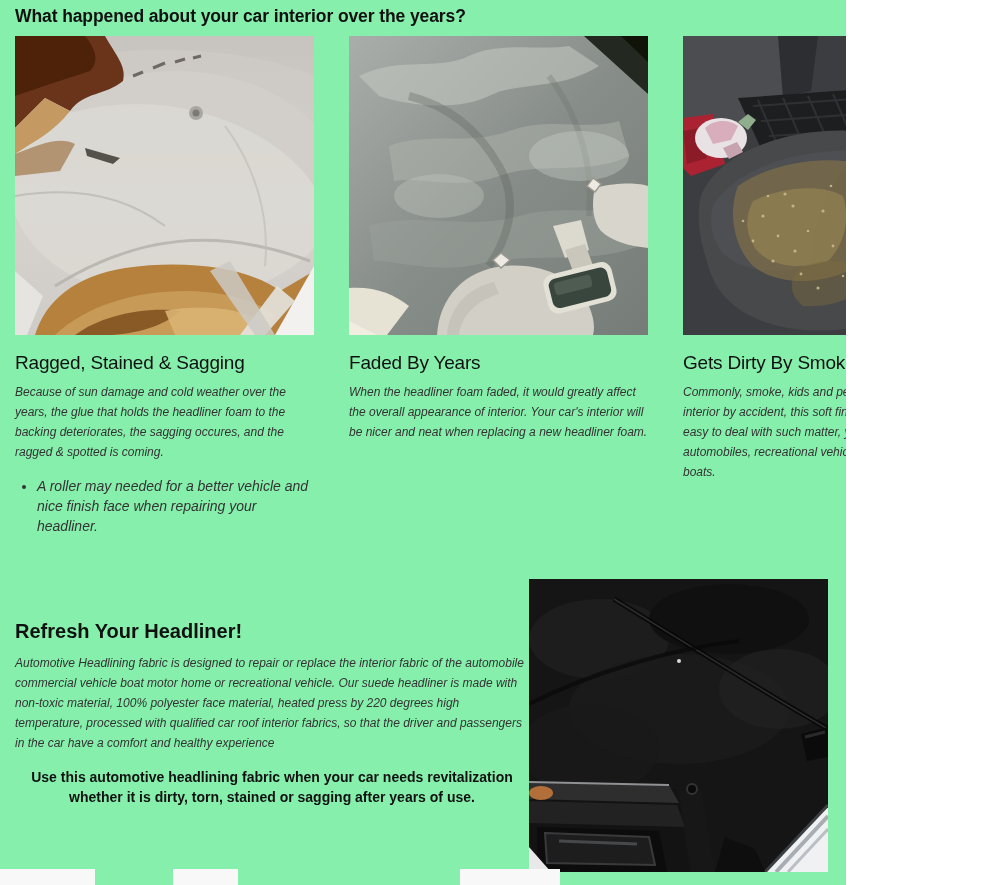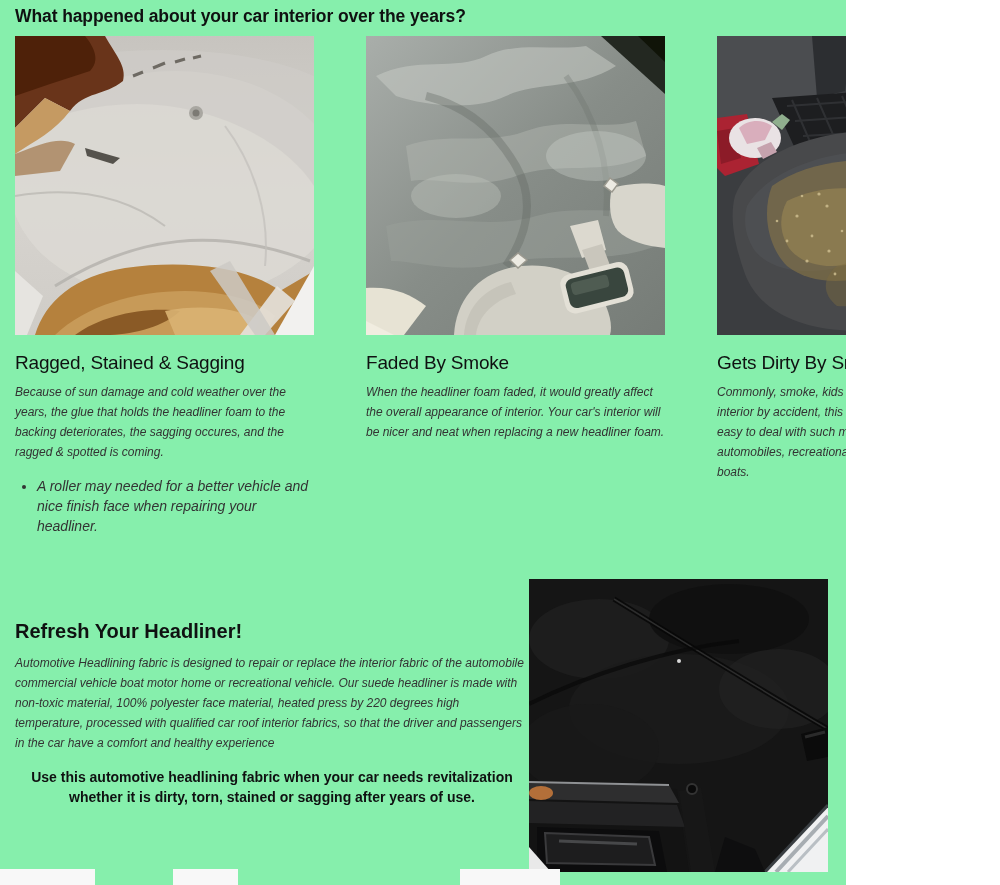--- a/index.html
+++ b/index.html
@@ -7,21 +7,21 @@
   body { font-family: "Liberation Sans", sans-serif; color: #333333; }
   .page { position: relative; width: 846px; height: 885px; background: #86efac; overflow: hidden; }
   .inner { padding: 0 18px 0 15px; }
 
   .page-title {
     font-size: 17.5px; font-weight: 700; color: #0F1111;
     margin: 0; padding-top: 5px; line-height: 22px; height: 36px;
     letter-spacing: -0.1px;
   }
 
-  .cols { display: flex; gap: 52px; justify-content: space-between; }
+  .cols { display: flex; gap: 35px; justify-content: space-between; }
   .col { width: 299px; flex: 0 0 299px; }
   .photo { display: block; width: 299px; height: 299px; }
   .col h3 {
     margin: 15px 0 6px; font-size: 19px; font-weight: 400;
     color: #0F1111; line-height: 26px; white-space: nowrap; letter-spacing: -0.2px;
   }
   .body-text { font-style: italic; font-size: 12px; line-height: 20px; margin: 0; color: #333333; }
   .col ul { margin: 14px 0 0 0; padding-left: 22px; }
   .col li { font-style: italic; font-size: 14px; line-height: 20px; color: #333333; }
 
@@ -116,21 +116,21 @@
           <path d="M216,214 L236,208 L248,240 L228,246 Z" fill="#c9c6bc"></path>
           <path d="M88,299 C90,262 115,234 155,230 C195,226 228,244 240,270 C245,282 246,292 244,299 Z" fill="#d2d0c6"></path>
           <path d="M98,299 C100,272 118,252 145,246 L150,258 C128,264 112,280 110,299 Z" fill="#c3c1b7" opacity="0.8"></path>
           <path d="M152,232 l-8,-8 l8,-7 l9,7 Z" fill="#eceae2" stroke="#9b998f" stroke-width="1.5"></path>
           <g transform="rotate(-14 230 252)">
             <rect x="196" y="232" width="70" height="40" rx="10" fill="#e3e0d6"></rect>
             <rect x="201" y="237" width="60" height="30" rx="7" fill="#39463e"></rect>
             <rect x="206" y="241" width="38" height="13" rx="4" fill="#556258" opacity="0.8"></rect>
           </g>
         </svg>
-        <h3>Faded By Smoke</h3>
+        <h3>Faded By Years</h3>
         <p class="body-text">When the headliner foam faded, it would greatly affect the overall appearance of interior. Your car's interior will be nicer and neat when replacing a new headliner foam.</p>
       </div>
 
       <div class="col">
         <svg class="photo" viewBox="0 0 299 299" role="img">
           <rect width="299" height="299" fill="#3b3d40"></rect>
           <path d="M0,0 L130,0 L118,70 C80,90 30,95 0,88 Z" fill="#4b4d50"></path>
           <path d="M95,0 L135,0 L128,55 L100,62 Z" fill="#2c2e31"></path>
           <path d="M170,0 L299,0 L299,95 L210,60 Z" fill="#26282b"></path>
           <path d="M250,0 L299,0 L299,45 Z" fill="#1a1c1f"></path>

